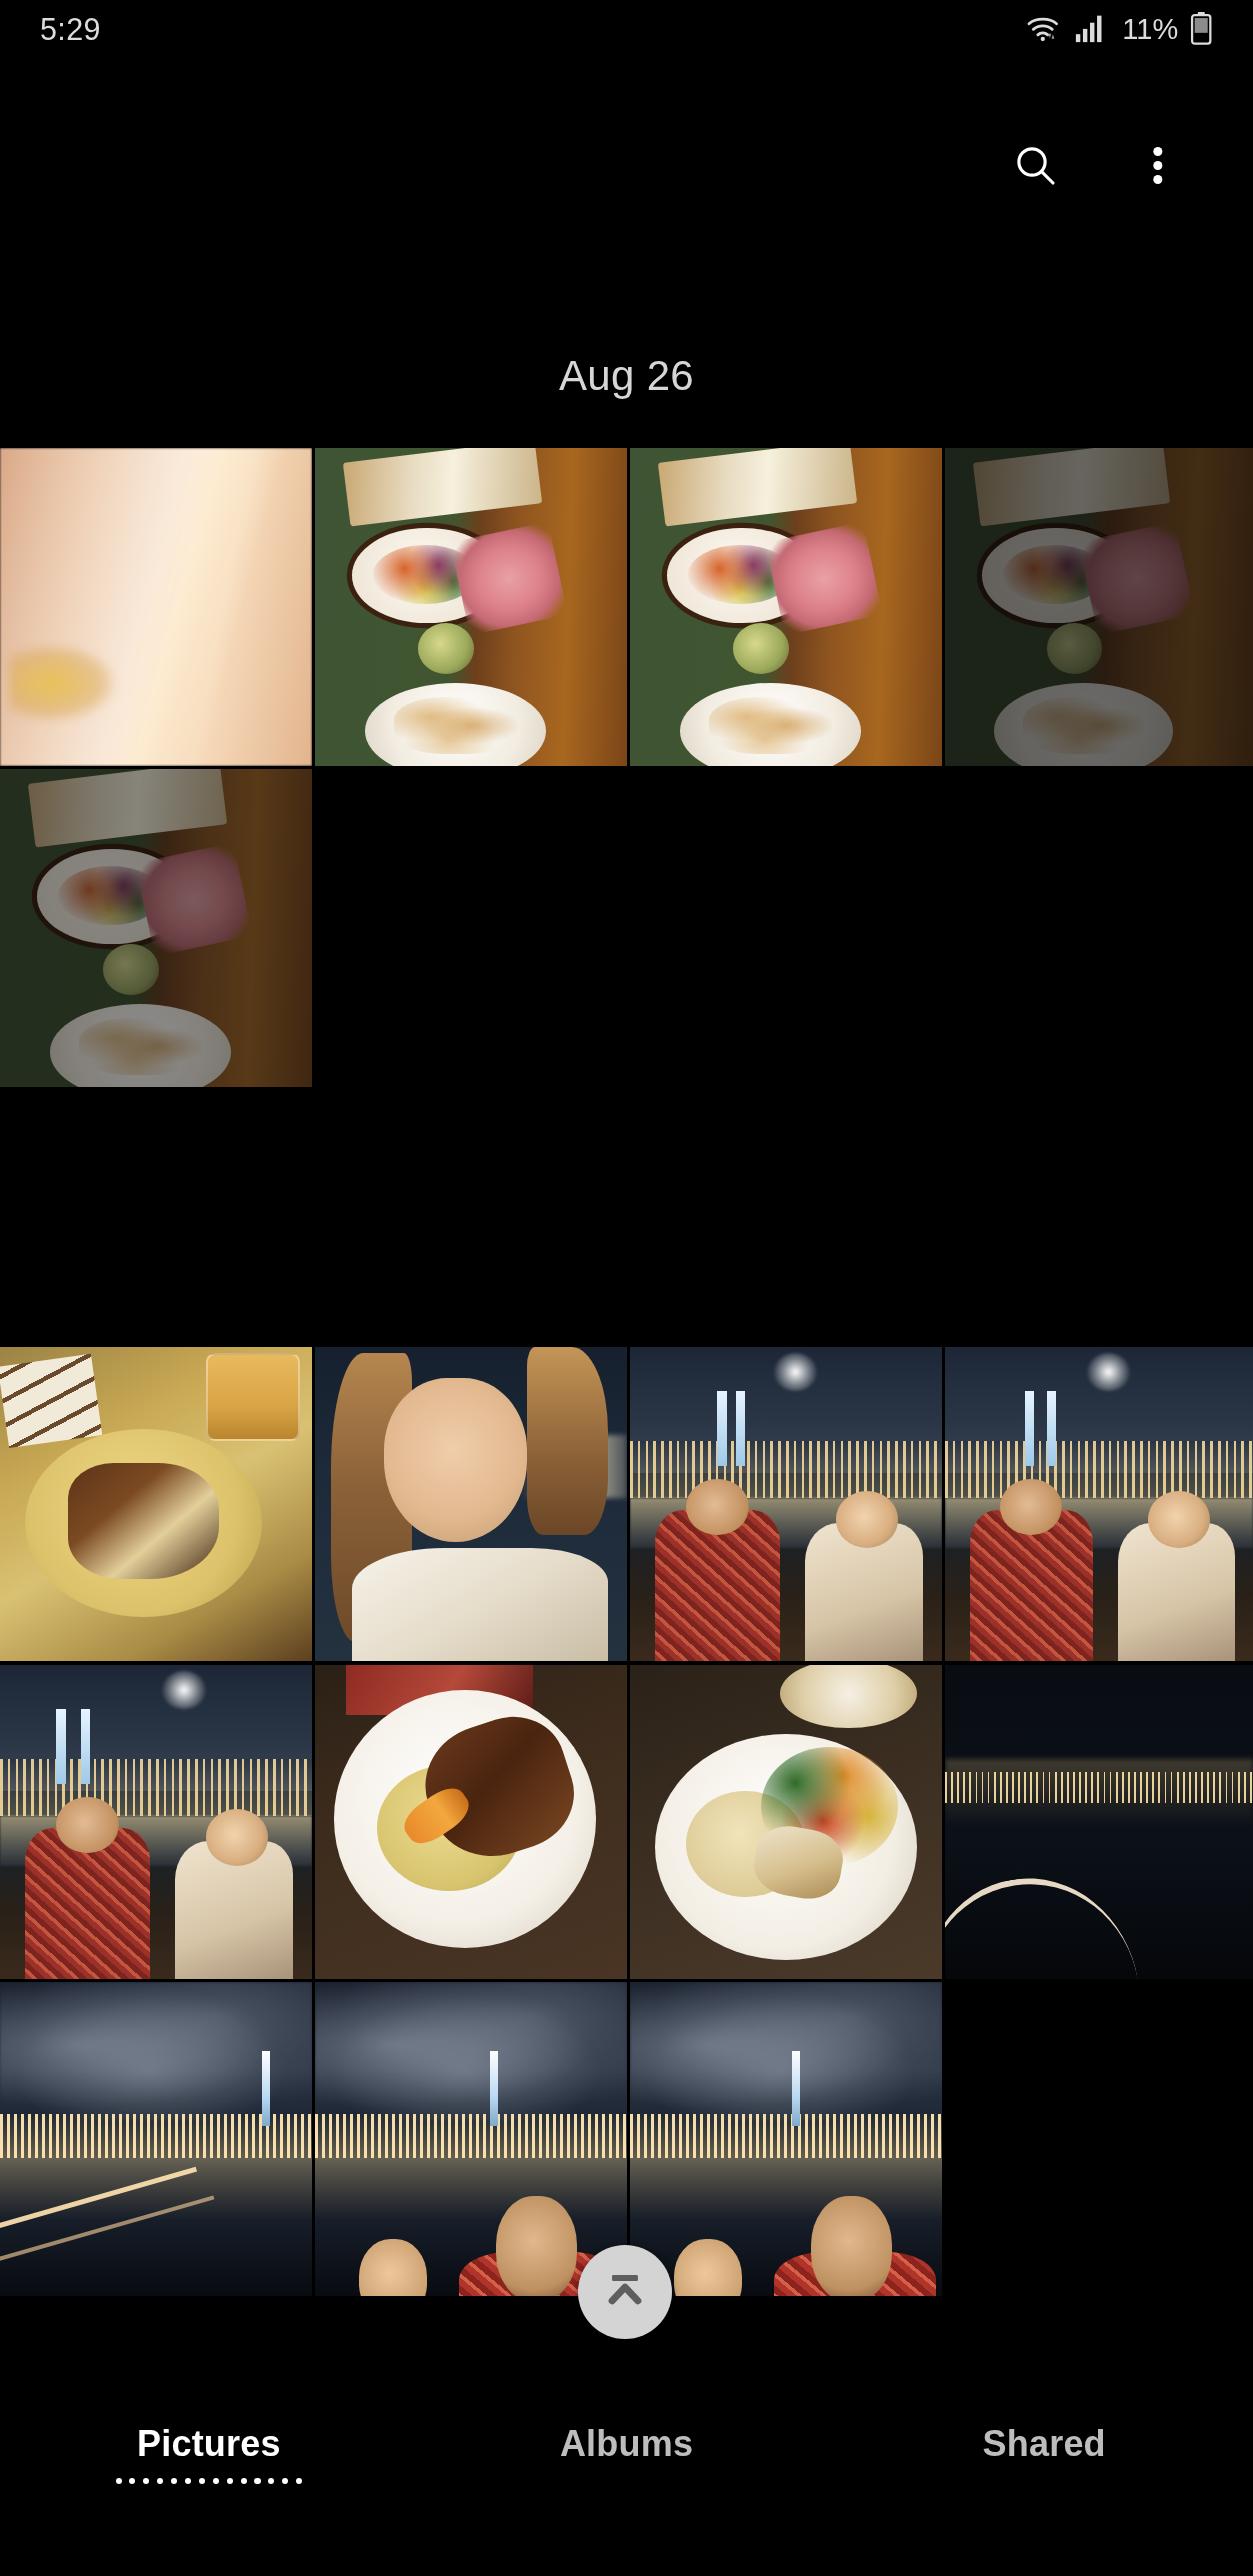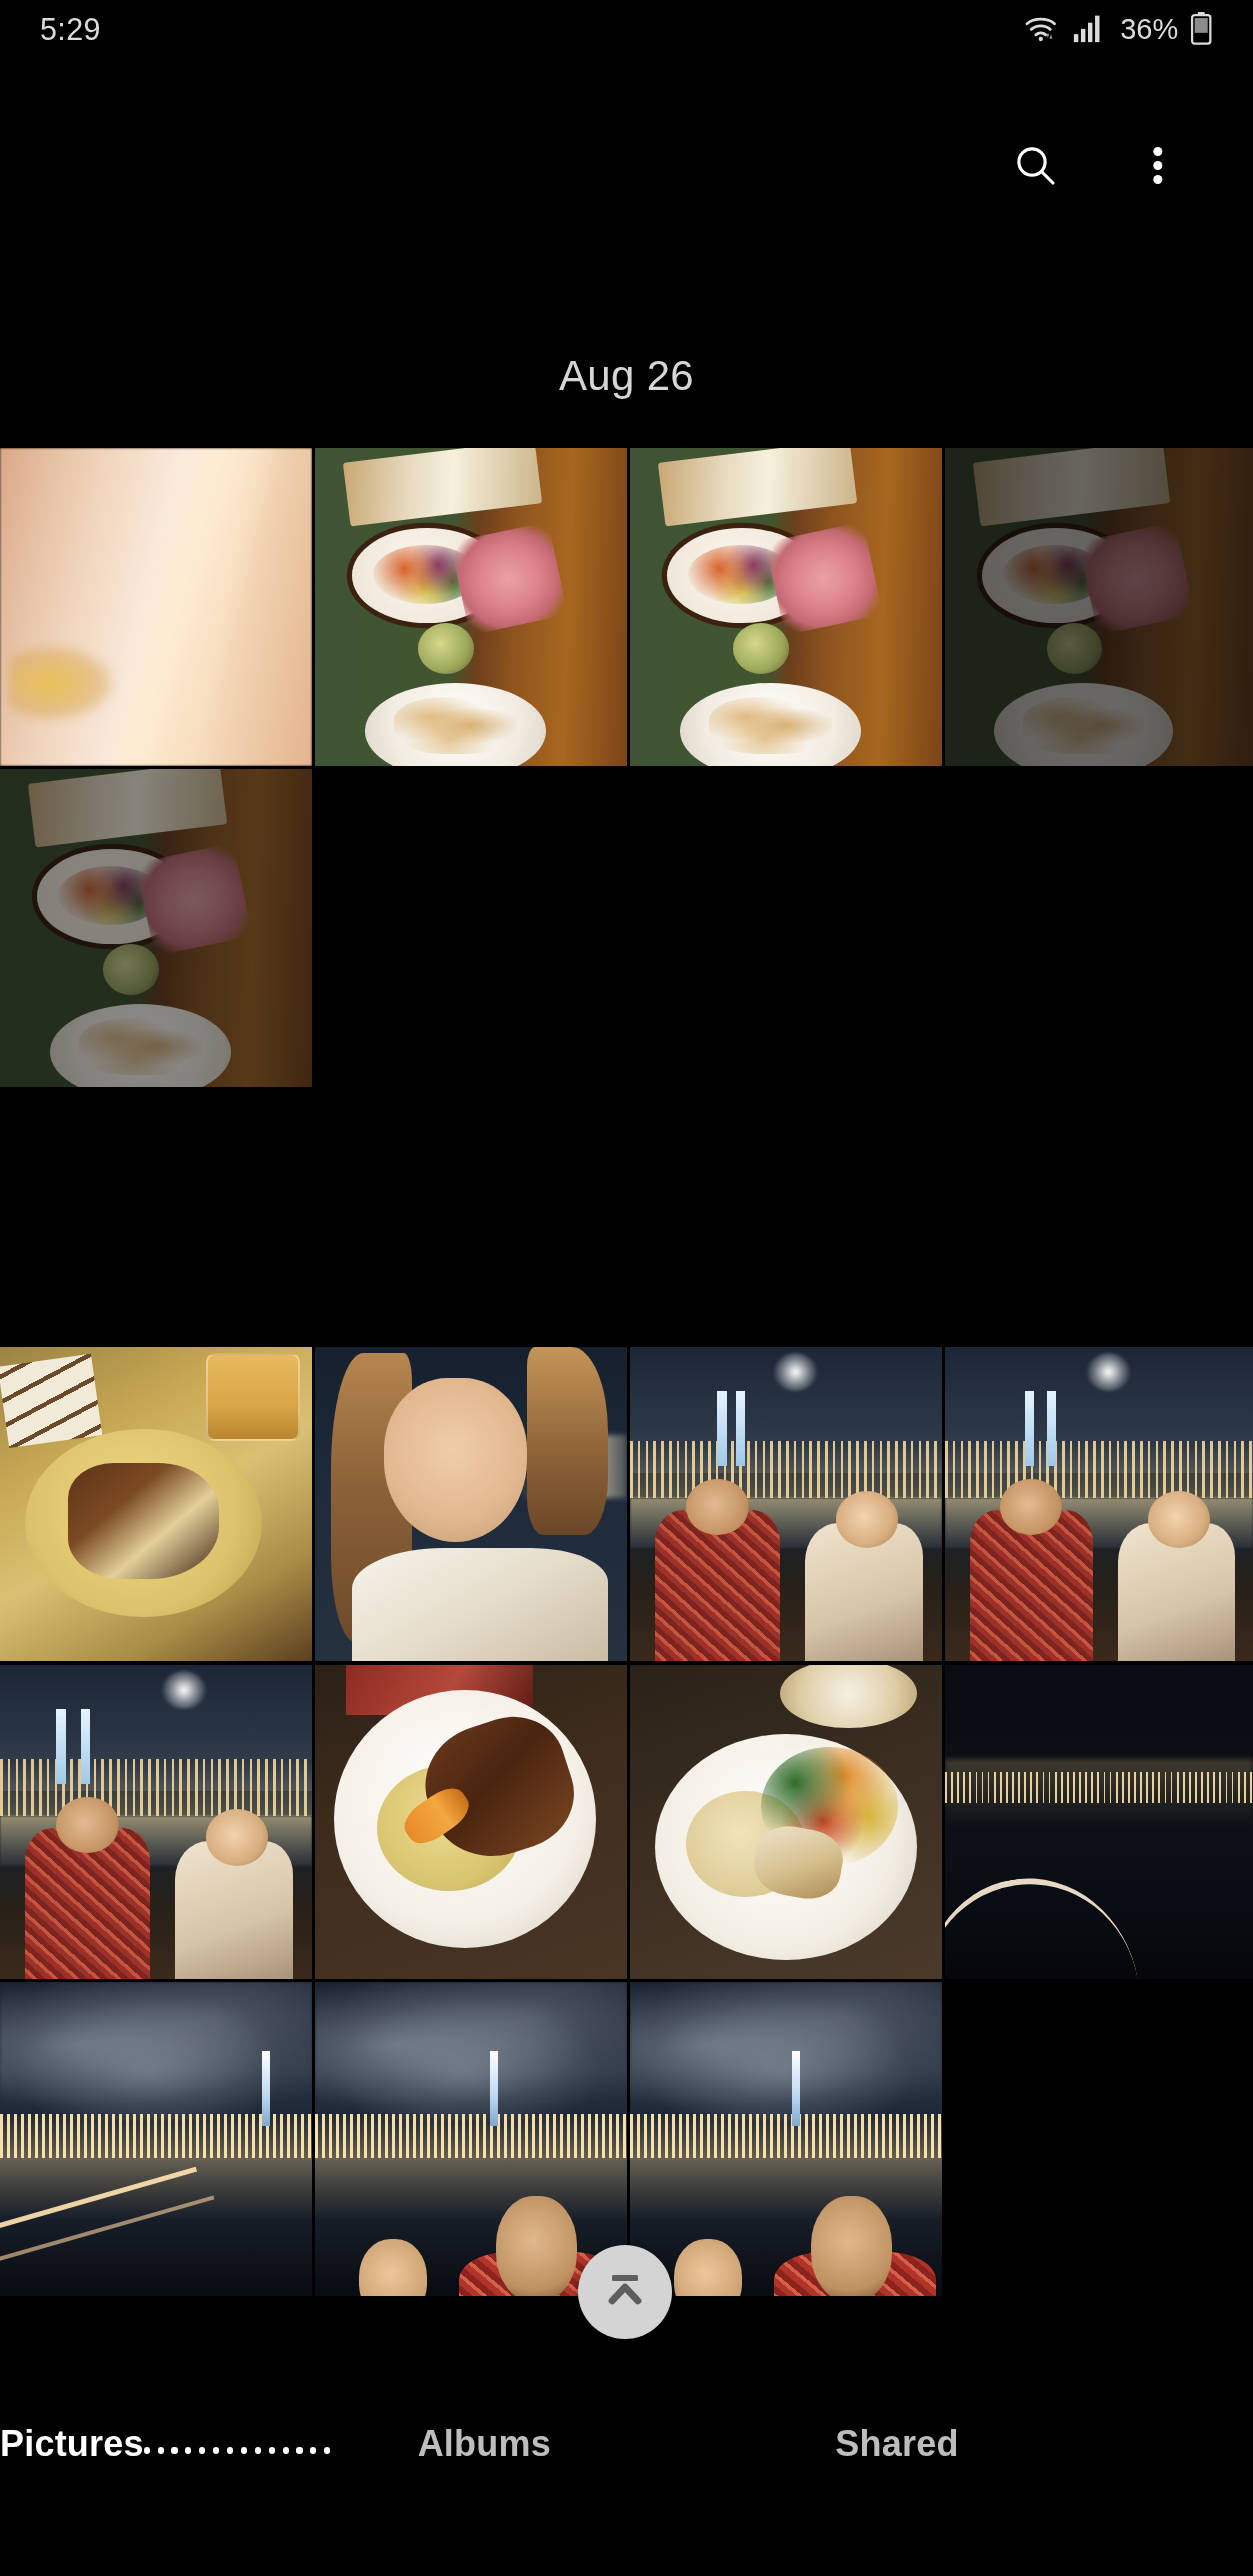--- a/index.html
+++ b/index.html
@@ -62,21 +62,21 @@
   }
 
   
   .bottomnav {
     position:absolute; left:0; bottom:0; width:1253px; height:191px;
     display:flex; align-items:flex-start; padding-top:17.4px;
     background:#000;
   }
   .nav-item {
     flex:1; position:relative;
-    display:flex; flex-direction:row; align-items:center;
+    display:flex; flex-direction:column; align-items:center;
     cursor:pointer; padding-top:21px;
   }
   .nav-label { font-size:36px; color:#bdbdbd; font-weight:700; letter-spacing:0.2px; }
   .nav-item.active .nav-label { color:#ffffff; font-weight:700; }
   .nav-dots {
     margin-top:12.2px; display:flex; gap:7.8px;
   }
   .nav-dots i { display:block; width:6.1px; height:6.1px; border-radius:50%; background:#fff; }
   .badge {
     position:absolute; width:17.4px; height:17.4px; border-radius:50%;
@@ -408,21 +408,21 @@
 
       <span class="ic">
         <svg width="30" height="30" viewBox="0 0 34 34">
           <rect x="1" y="24" width="5" height="9" fill="#dcdcdc"></rect>
           <rect x="9" y="18" width="5" height="15" fill="#dcdcdc"></rect>
           <rect x="17" y="11" width="5" height="22" fill="#dcdcdc"></rect>
           <rect x="25" y="3" width="5" height="30" fill="#dcdcdc"></rect>
         </svg>
       </span>
 
-      <span class="batt-pct">36%</span>
+      <span class="batt-pct">11%</span>
 
       <span class="ic">
         <svg width="22.6" height="33" viewBox="0 0 26 38">
           <rect x="9" y="0" width="8" height="3.5" rx="1" fill="#dcdcdc"></rect>
           <rect x="2.4" y="3.5" width="21" height="33" rx="3" fill="none" stroke="#dcdcdc" stroke-width="2.6"></rect>
           <rect x="5.4" y="7" width="15" height="17" fill="#8c8c8c"></rect>
         </svg>
       </span>
 
     </div>

